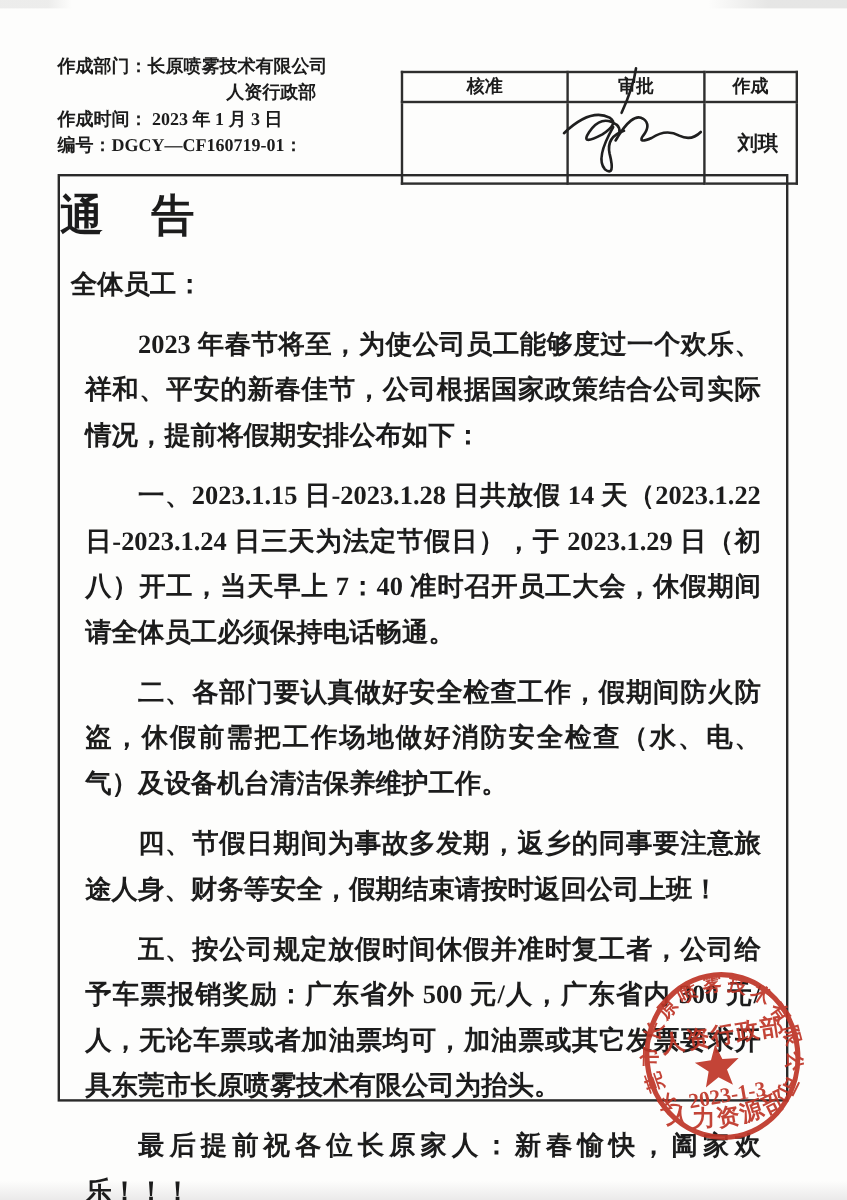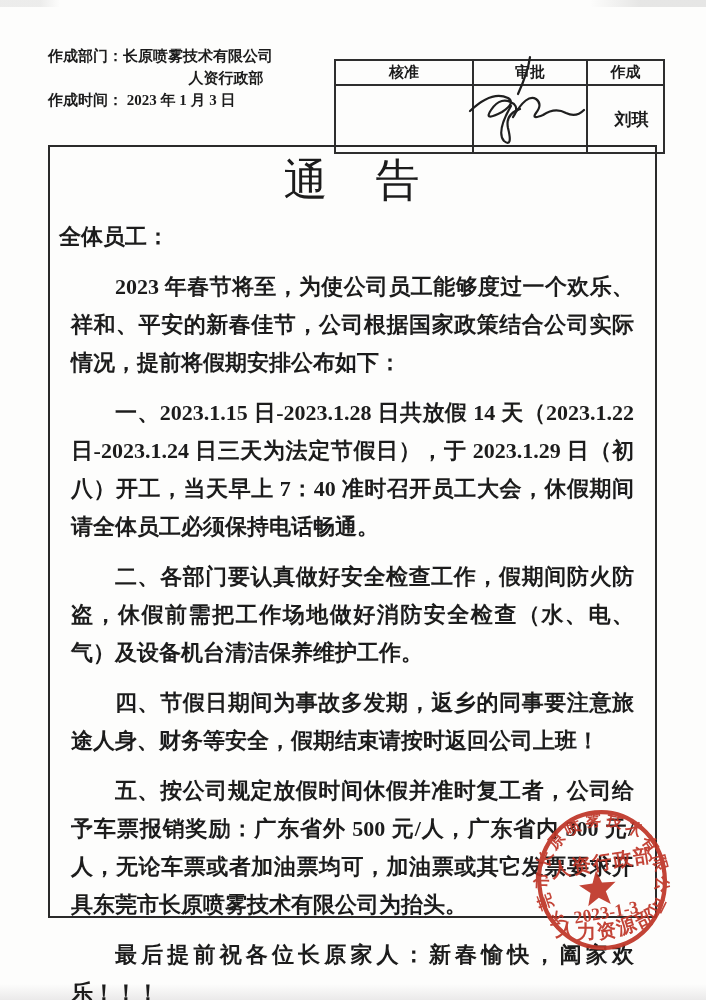--- a/index.html
+++ b/index.html
@@ -27,41 +27,42 @@
   .approval th{height:23px;font-size:15px;font-weight:bold;}
   .approval td{height:66px;font-size:17px;font-weight:bold;padding-left:12px;}
   .col-a{width:136px}.col-b{width:112px}.col-c{width:75px}
 
   .signature{position:absolute;left:458px;top:54px;width:132px;height:92px;z-index:5;}
 
   
   .notice-box{position:absolute;left:48px;top:145px;width:609px;height:773px;
     border:2px solid #2a2a2a;box-sizing:border-box;background:transparent;}
   .notice-title{margin:0;padding-top:9px;height:49px;line-height:49px;
-    text-align:center;font-size:44px;font-weight:normal;letter-spacing:2px;}
+    text-align:left;font-size:36px;font-weight:bold;letter-spacing:2px;}
   .notice-body{padding:0 9px;font-size:22px;font-weight:600;line-height:38px;
     text-align:justify;}
   .salutation{margin:13px 0 0 0;}
   .para{margin:12px;text-indent:2em;}
 
   
   .stamp{position:absolute;left:526px;top:804px;width:152px;height:152px;
     transform:rotate(-6deg);opacity:.92;z-index:6;}
   .stamp text{font-family:"Liberation Serif","DejaVu Serif",serif;}
 </style>
 </head>
 <body>
 
 <div class="smudge-top"></div>
 <div class="smudge-bottom"></div>
 
 <div class="doc-info">
   <div>作成部门：长原喷雾技术有限公司</div>
   <div class="dept2">人资行政部</div>
   <div>作成时间：  2023 年 1 月 3 日</div>
+  <div>编号：DGCY—CF160719-01：</div>
 </div>
 
 <table class="approval">
   <tbody>
       <tr>
     <th class="col-a">核准</th>
     <th class="col-b">审批</th>
     <th class="col-c">作成</th>
   </tr>
   <tr>

